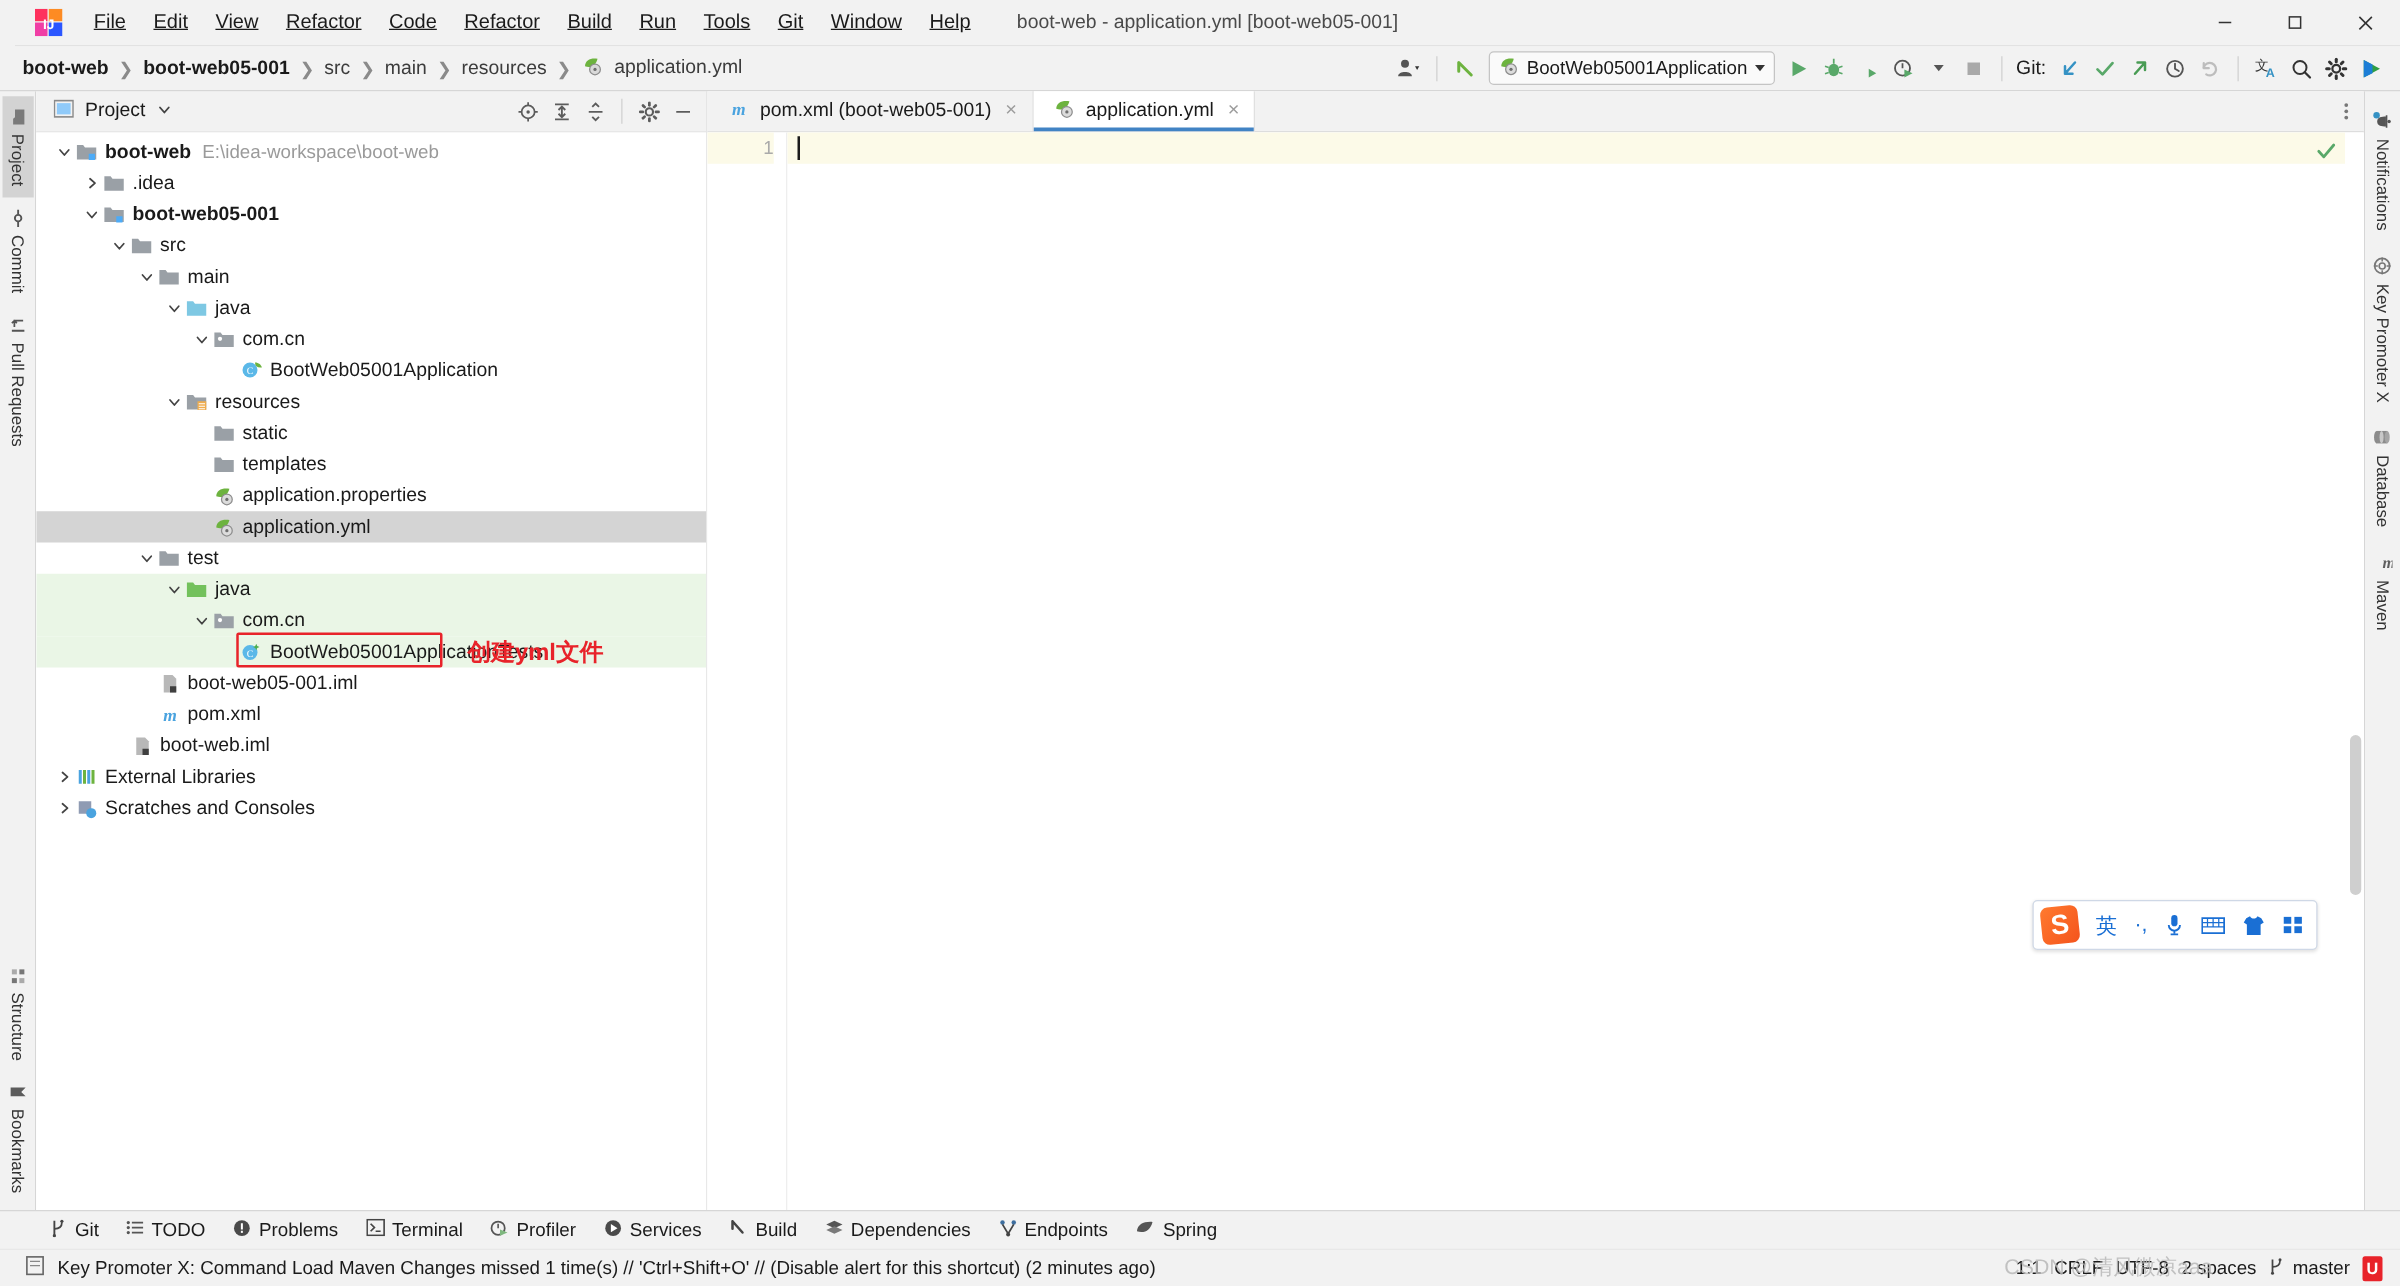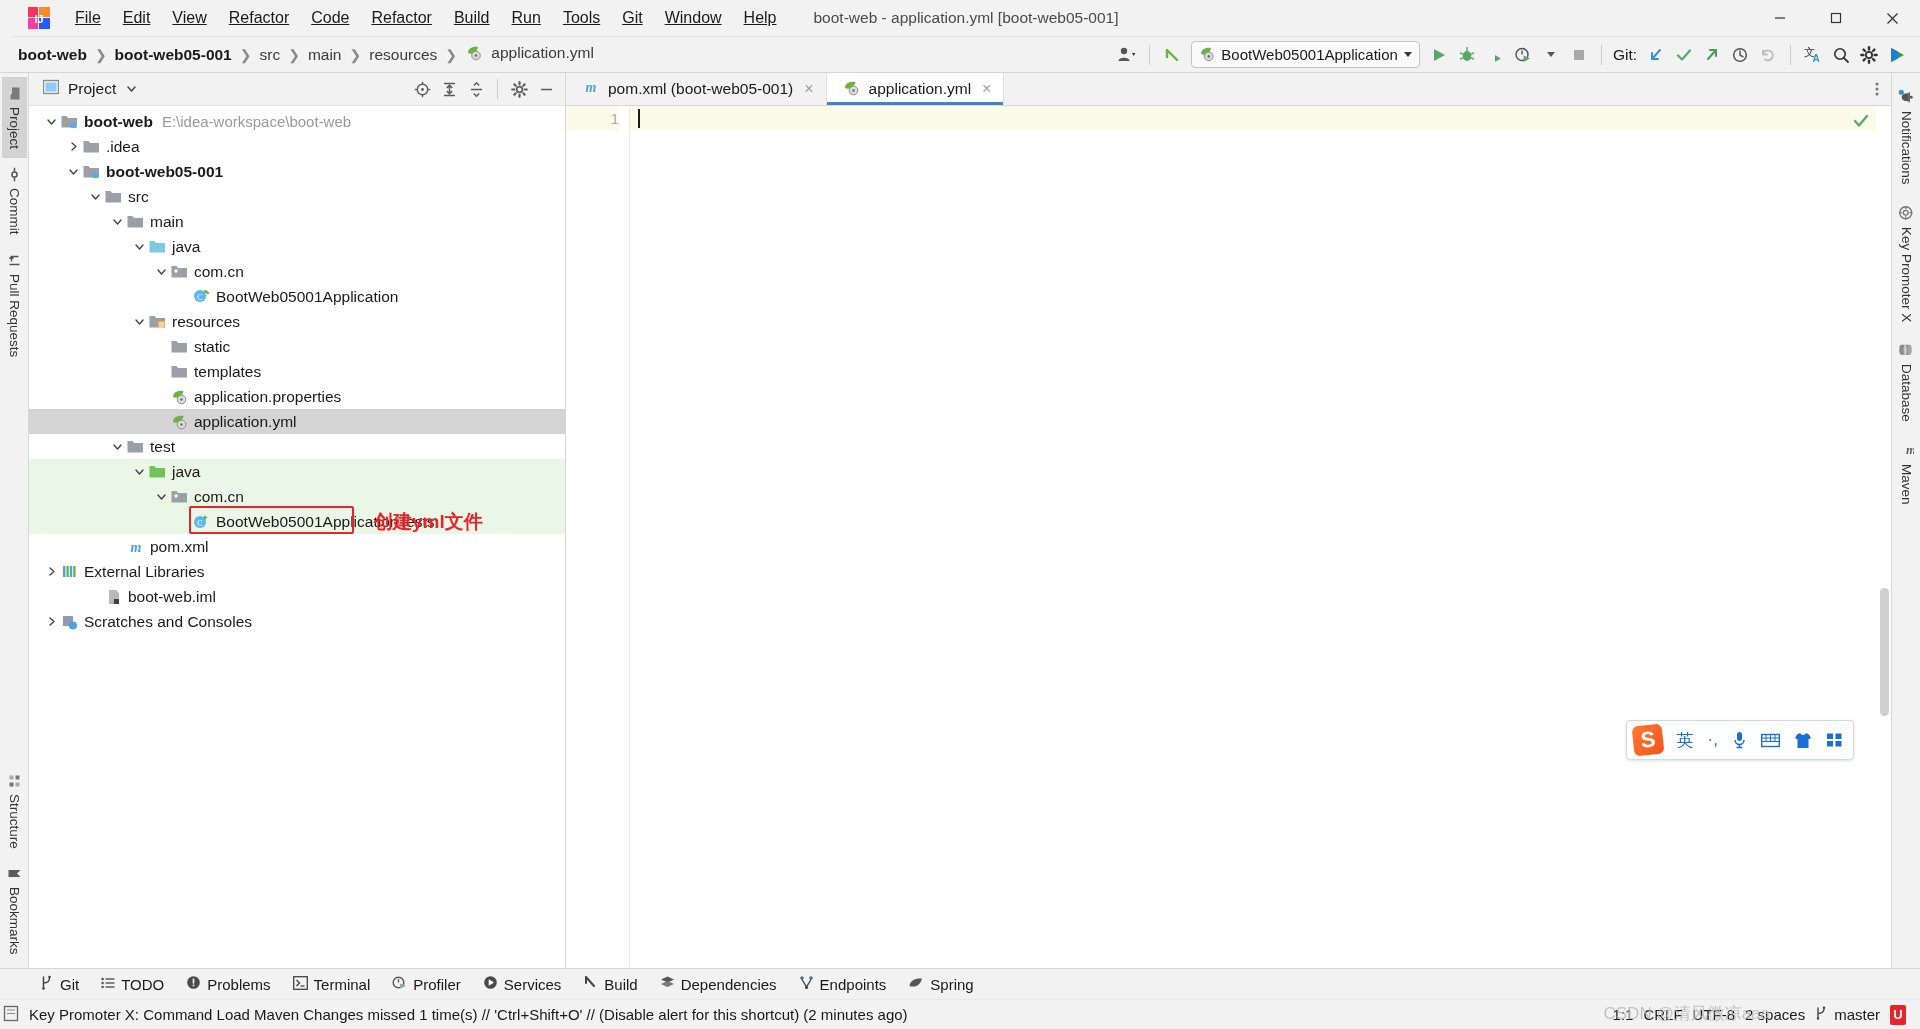--- a/index.html
+++ b/index.html
@@ -166,21 +166,21 @@
   .sogou .si { color:#1a6fd4; font-size:17px; display:flex; align-items:center; }
 
   
   .toolwin-bar {
     height:31px; flex:0 0 31px; background:#f2f2f2; border-top:1px solid #d6d6d6;
     display:flex; align-items:center; padding-left:30px; gap:2px;
   }
   .tw { display:flex; align-items:center; gap:6px; font-size:15px; padding:3px 10px; border-radius:3px; color:#1a1a1a; }
   .statusbar {
     height:30px; flex:0 0 30px; background:#f2f2f2; display:flex; align-items:center;
-    padding-left:3px; font-size:15px; position:relative; border-top:1px solid #e8e8e8;
+    padding-left:20px; font-size:15px; position:relative; border-top:1px solid #e8e8e8;
   }
   .sb-msg { margin-left:10px; }
   .sb-right { margin-left:auto; display:flex; align-items:center; gap:10px; padding-right:14px; }
   .sb-item { font-size:15px; }
   .watermark {
     position:absolute; right:150px; bottom:4px; font-size:17px; color:#b9b9b9;
     white-space:nowrap; opacity:.85; pointer-events:none;
   }
   .ime-red { width:16px;height:20px;background:#e8232a;border-radius:2px;color:#fff;font-size:13px;
     display:flex;align-items:center;justify-content:center;font-weight:bold;}
@@ -730,57 +730,67 @@
           <span class="nicon">
             <svg width="18" height="16" viewBox="0 0 18 16">
               <circle cx="7" cy="8" r="6" fill="#5bb8e8"></circle>
               <text x="7" y="11.5" font-size="8" fill="#fff" text-anchor="middle" font-family="Liberation Serif, serif">C</text>
               <path d="M12 1 L12.8 2.8 L14.6 3.6 L12.8 4.4 L12 6.2 L11.2 4.4 L9.4 3.6 L11.2 2.8 Z" fill="#4caf50"></path>
             </svg>
           </span>
           <span class="label">BootWeb05001ApplicationTests</span>
         </div>
 
-
         <div class="node" style="padding-left:80px">
           <span class="arrow empty"></span>
           <span class="nicon">
+              <svg width="16" height="16" viewBox="0 0 16 16">
+                <path d="M3 1 L10 1 L13 4 L13 15 L3 15 Z" fill="#b8b8b8"></path>
+                <rect x="8" y="10" width="5" height="5" fill="#3f3f3f"></rect>
+              </svg>
+            </span>
+          <span class="label">boot-web05-001.iml</span>
+        </div>
+
+        <div class="node" style="padding-left:80px">
+          <span class="arrow empty"></span>
+          <span class="nicon">
               <svg width="18" height="16" viewBox="0 0 18 16">
                 <text x="9" y="13" font-size="14" fill="#4aa3df" text-anchor="middle" font-style="italic" font-weight="bold" font-family="Liberation Serif, serif">m</text>
               </svg>
             </span>
           <span class="label">pom.xml</span>
+        </div>
+
+        <div class="node" style="padding-left:58px">
+          <span class="arrow empty"></span>
+          <span class="nicon">
+              <svg width="16" height="16" viewBox="0 0 16 16">
+                <path d="M3 1 L10 1 L13 4 L13 15 L3 15 Z" fill="#b8b8b8"></path>
+                <rect x="8" y="10" width="5" height="5" fill="#3f3f3f"></rect>
+              </svg>
+            </span>
+          <span class="label">boot-web.iml</span>
         </div>
 
         <div class="node" style="padding-left:14px">
           <span class="arrow">
               <svg width="11" height="11" viewBox="0 0 11 11">
                 <path d="M4 2 L8 5.5 L4 9" fill="none" stroke="#444" stroke-width="1.4" stroke-linecap="round" stroke-linejoin="round"></path>
               </svg>
             </span>
           <span class="nicon">
               <svg width="16" height="15" viewBox="0 0 16 15">
                 <rect x="1" y="2" width="2.4" height="11" fill="#4aa3df"></rect>
                 <rect x="4.4" y="2" width="2.4" height="11" fill="#6db33f"></rect>
                 <rect x="7.8" y="2" width="2.4" height="11" fill="#4aa3df"></rect>
                 <rect x="11.2" y="2" width="2.4" height="11" fill="#6db33f"></rect>
               </svg>
             </span>
           <span class="label">External Libraries</span>
-        </div>
-
-        <div class="node" style="padding-left:58px">
-          <span class="arrow empty"></span>
-          <span class="nicon">
-              <svg width="16" height="16" viewBox="0 0 16 16">
-                <path d="M3 1 L10 1 L13 4 L13 15 L3 15 Z" fill="#b8b8b8"></path>
-                <rect x="8" y="10" width="5" height="5" fill="#3f3f3f"></rect>
-              </svg>
-            </span>
-          <span class="label">boot-web.iml</span>
         </div>
 
         <div class="node" style="padding-left:14px">
           <span class="arrow">
               <svg width="11" height="11" viewBox="0 0 11 11">
                 <path d="M4 2 L8 5.5 L4 9" fill="none" stroke="#444" stroke-width="1.4" stroke-linecap="round" stroke-linejoin="round"></path>
               </svg>
             </span>
           <span class="nicon">
               <svg width="17" height="16" viewBox="0 0 17 16">

